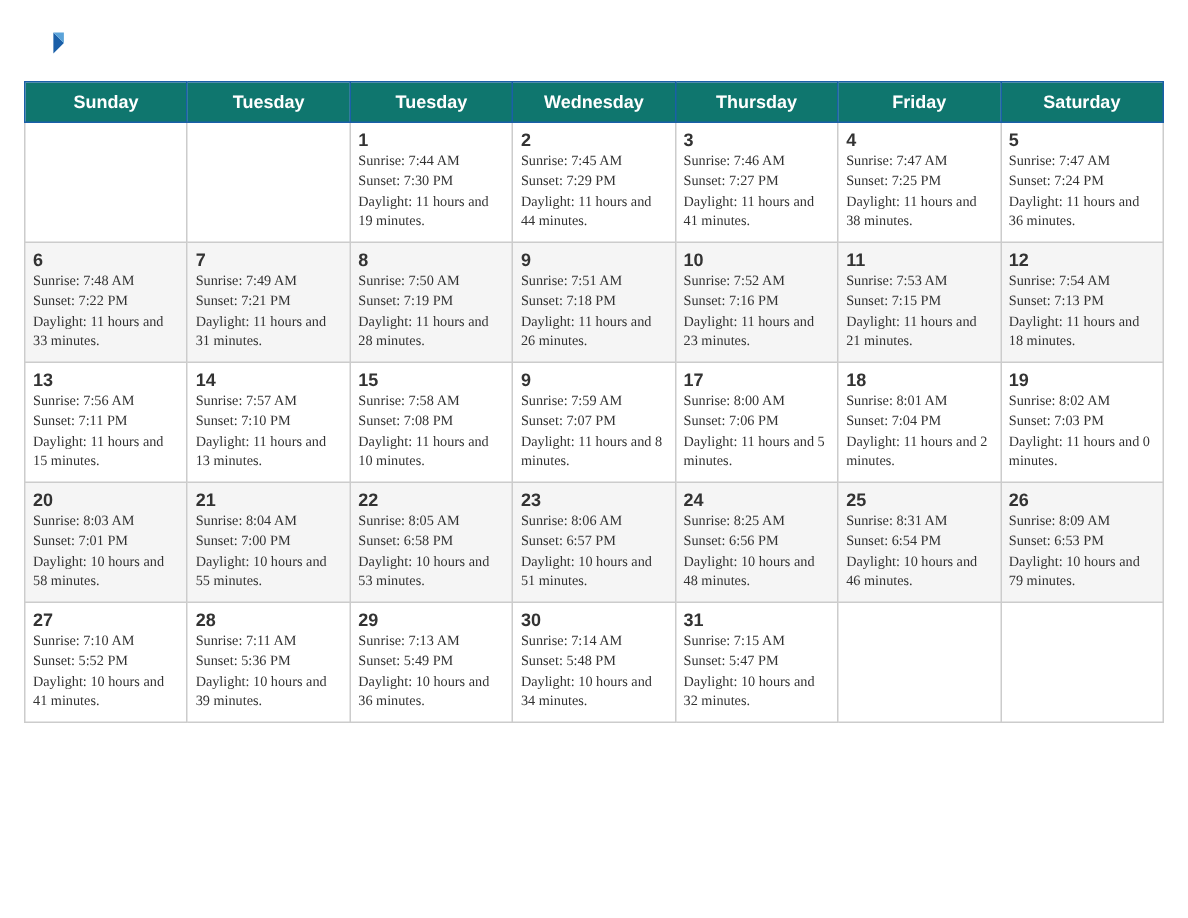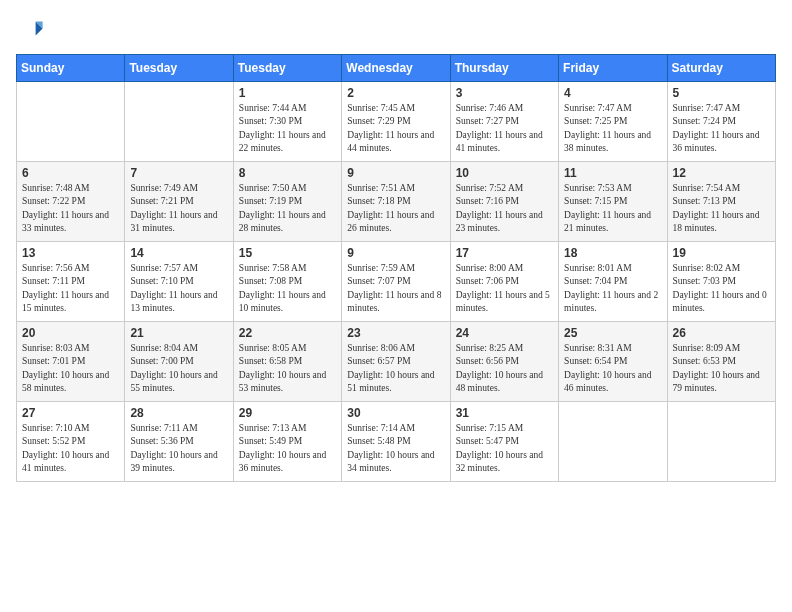--- a/index.html
+++ b/index.html
@@ -36,26 +36,26 @@
     .location-title {
       font-size: 16px;
       color: #555;
     }
     table {
       width: 100%;
       border-collapse: collapse;
       table-layout: fixed;
     }
     thead th {
-      background-color: #3b82f6;
+      background-color: #0f766e;
       color: #fff;
       font-size: 12px;
       font-weight: bold;
       padding: 6px 4px;
-      text-align: left;
+      text-align: center;
       border: 1px solid #1a5fa8;
     }
     tbody td {
       vertical-align: top;
       border: 1px solid #ccc;
       padding: 4px 5px;
       font-size: 10px;
       color: #333;
       height: 80px;
       background: #fff;
@@ -111,21 +111,21 @@
   </thead>
   <tbody id="calendar-body">
   <tr>
         <td class="empty-cell"></td>
         <td class="empty-cell"></td>
         <td>
           <div class="day-number">1</div>
           <div class="cell-content">
             <span>Sunrise: 7:44 AM</span><br>
             <span>Sunset: 7:30 PM</span><br>
-            <span>Daylight: 11 hours and 22 minutes.</span>
+            <span>Daylight: 11 hours and 19 minutes.</span>
           </div>
         </td>
         <td>
           <div class="day-number">2</div>
           <div class="cell-content">
             <span>Sunrise: 7:45 AM</span><br>
             <span>Sunset: 7:29 PM</span><br>
             <span>Daylight: 11 hours and 44 minutes.</span>
           </div>
         </td>

